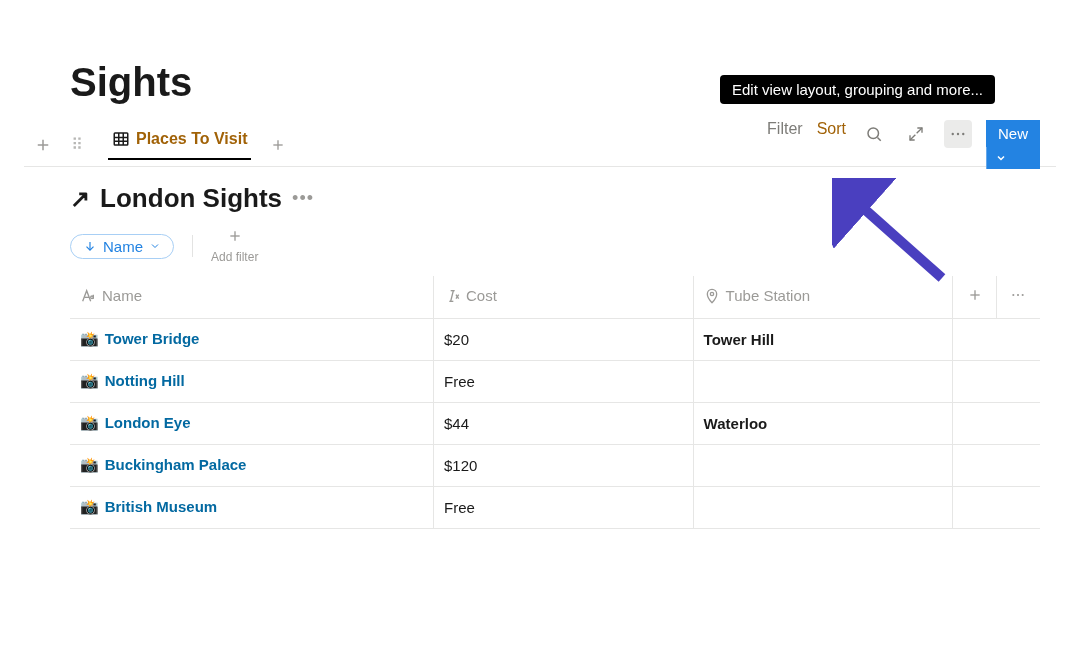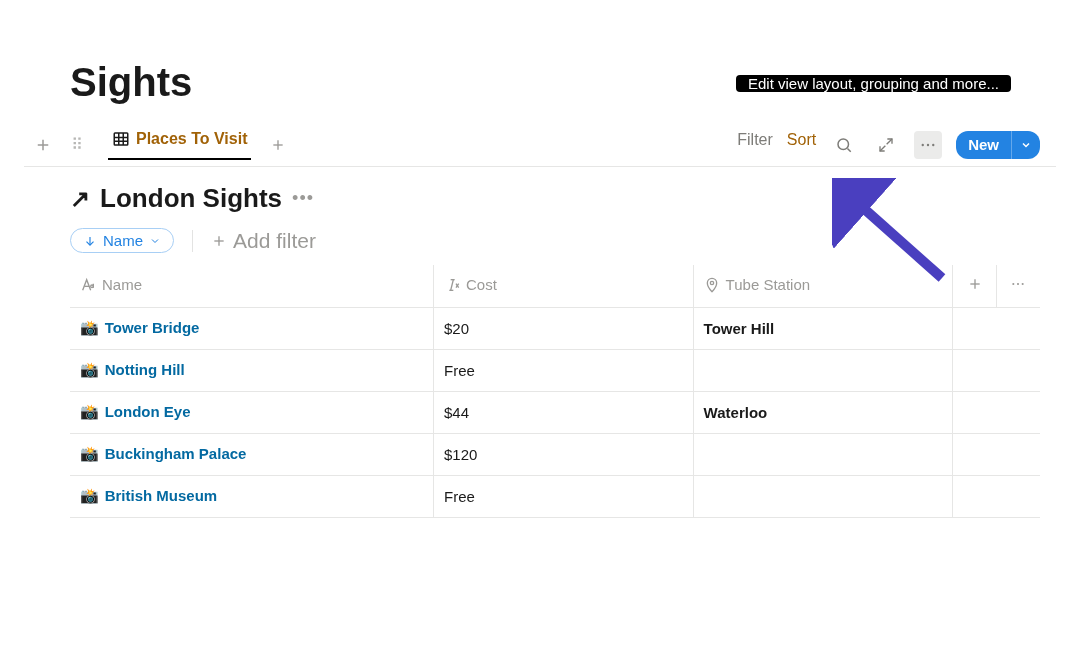--- a/index.html
+++ b/index.html
@@ -88,45 +88,46 @@
     align-items: center;
     justify-content: center;
     border-radius: 4px;
     cursor: pointer;
   }
   .tb-icon.active { background: #ebebea; }
   .new-btn {
     display: inline-flex;
     align-items: stretch;
     background: #2383e2;
-    border-radius: 12px;
+    border-radius: 0;
     overflow: hidden;
     color: #fff;
-    font-weight: 700;
+    font-weight: 400;
     font-size: 15px;
     cursor: pointer;
+    flex-direction: column;
   }
   .new-btn .main {
     padding: 5px 12px;
     display: flex; align-items: center;
   }
   .new-btn .caret {
     padding: 5px 8px;
     border-left: 1px solid rgba(255,255,255,0.3);
     display: flex; align-items: center;
   }
 
   .tooltip {
     position: absolute;
     top: -48px;
-    left: 712px;
+    left: 696px;
     background: #000;
     color: #fff;
     font-size: 15px;
-    padding: 0 12px;
+    padding: 6px 12px;
     border-radius: 4px;
     white-space: nowrap;
   }
 
   .subtitle-row {
     display: flex;
     align-items: center;
     gap: 10px;
     padding: 16px 0 6px 46px;
   }
@@ -166,22 +167,23 @@
   }
   .vsep {
     width: 1px; height: 22px;
     background: #e3e3e2;
   }
   .add-filter {
     display: inline-flex;
     align-items: center;
     gap: 6px;
     color: #9b9a97;
-    font-size: 21px;
-    cursor: pointer;
+    font-size: 12px;
+    cursor: pointer;
+    flex-direction: column;
   }
 
   .table-wrap {
     padding-left: 46px;
     padding-right: 16px;
   }
   table.db {
     border-collapse: collapse;
     width: 100%;
     table-layout: fixed;

